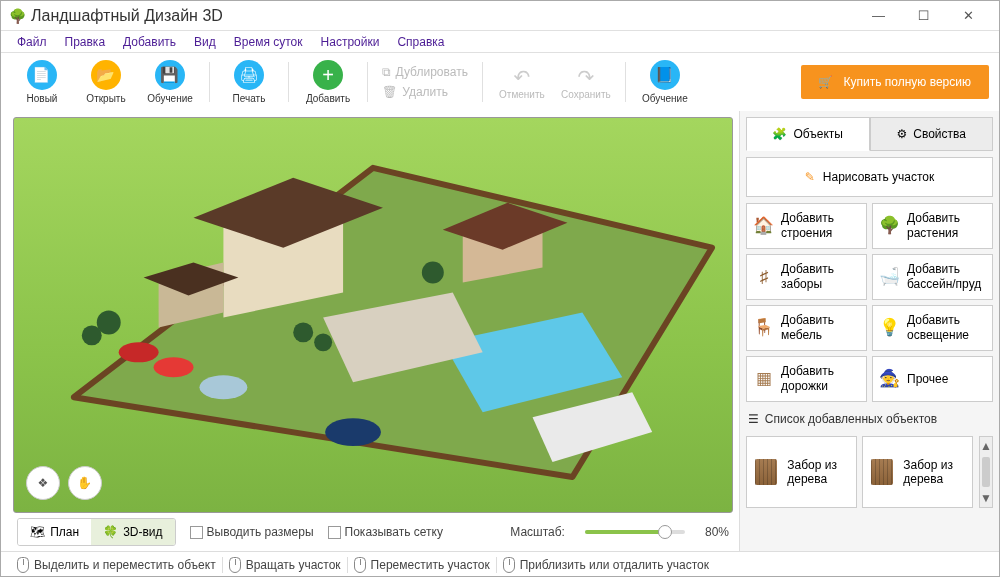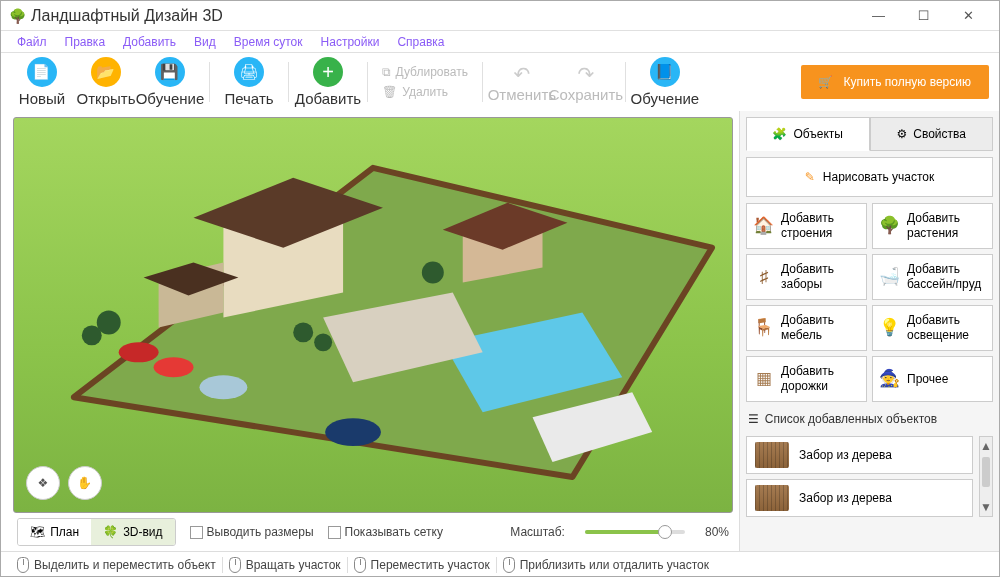--- a/index.html
+++ b/index.html
@@ -3,25 +3,25 @@
 <meta charset="utf-8">
 <style>
 *{box-sizing:border-box;margin:0;padding:0;font-family:"Segoe UI",Arial,sans-serif;font-size:12px;user-select:none}
 body{background:#fff;width:1000px;height:577px;overflow:hidden;position:relative;border:1px solid #aaa}
 .titlebar{height:30px;display:flex;align-items:center;padding:0 8px;background:#fff;border-bottom:1px solid #e0e0e0}
 .titlebar .icon{width:16px;height:16px;margin-right:6px;font-size:14px}
 .titlebar .title{flex:1;font-size:16px;color:#333}
 .winbtns{display:flex;gap:0}
 .winbtn{width:45px;height:28px;display:flex;align-items:center;justify-content:center;color:#555;font-size:13px}
 .menubar{height:22px;display:flex;align-items:center;padding:0 8px;gap:2px;border-bottom:1px solid #e0e0e0}
-.menuitem{padding:2px 8px;color:#8b5cf6}
+.menuitem{padding:2px 8px;color:#4c1d95}
 .toolbar{height:58px;display:flex;align-items:center;padding:0 10px;gap:2px}
 .tbtn{display:flex;flex-direction:column;align-items:center;justify-content:center;width:62px;height:56px;cursor:pointer}
 .tbtn .circ{width:30px;height:30px;border-radius:50%;display:flex;align-items:center;justify-content:center;color:#fff;font-size:15px;margin-bottom:3px}
-.tbtn .lbl{font-size:15px;color:#333}
+.tbtn .lbl{font-size:10px;color:#333}
 .tbtn.disabled .lbl{color:#bbb}
 .sep{width:1px;height:40px;background:#e0e0e0;margin:0 6px}
 .tbtn-sm{display:flex;align-items:center;gap:5px;padding:2px 6px;color:#bbb;font-size:11px}
 .tbcol{display:flex;flex-direction:column;gap:2px}
 .buybtn{margin-left:auto;background:#f7931e;color:#fff;padding:10px 18px;display:flex;align-items:center;gap:10px;font-size:13px;font-weight:500;border-radius:2px}
 .main{display:flex;height:440px}
 .viewport{flex:1;position:relative;padding:6px 6px 0 12px;display:flex;flex-direction:column}
 .scene{flex:1;background:linear-gradient(180deg,#a4d65e 0%,#8bc34a 60%,#7cb342 100%);border:1px solid #999;border-radius:3px;position:relative;overflow:hidden}
 .scene svg{position:absolute;inset:0}
 .scene-btns{position:absolute;bottom:12px;left:12px;display:flex;gap:8px}
@@ -39,21 +39,21 @@
 .sidepanel{width:260px;background:#f5f5f5;border-left:1px solid #ddd;padding:6px;display:flex;flex-direction:column;gap:6px}
 .tabs{display:flex;gap:0}
 .tab{flex:1;padding:9px 4px;text-align:center;border:1px solid #ccc;background:#ececec;display:flex;align-items:center;justify-content:center;gap:6px;font-size:12px}
 .tab.active{background:#fff;border-bottom-color:#fff}
 .drawbtn{padding:12px;border:1px solid #ccc;background:#fff;display:flex;align-items:center;justify-content:center;gap:8px;font-size:12px}
 .objgrid{display:grid;grid-template-columns:1fr 1fr;gap:5px}
 .objbtn{border:1px solid #ccc;background:#fff;padding:7px 6px;display:flex;align-items:center;gap:6px;font-size:10.5px;line-height:1.25;min-height:44px}
 .objbtn .oi{width:22px;height:22px;flex-shrink:0;display:flex;align-items:center;justify-content:center;font-size:17px}
 .listhdr{display:flex;align-items:center;gap:6px;font-size:11px;color:#333;padding:4px 2px}
 .objlist{display:flex;gap:6px}
-.objitems{flex:1;display:flex;flex-direction:column;gap:5px}
+.objitems{flex:1;display:flex;gap:5px}
 .objitem{border:1px solid #ccc;background:#fff;padding:5px 8px;display:flex;align-items:center;gap:10px;font-size:11px}
 .objitem .thumb{width:34px;height:26px;background:linear-gradient(#a67c52,#8b6239);border-radius:2px;position:relative}
 .objitem .thumb::before{content:"";position:absolute;inset:0;background:repeating-linear-gradient(90deg,rgba(0,0,0,.2) 0 1px,transparent 1px 4px)}
 .scrollbar{width:14px;background:#eee;border:1px solid #ccc;display:flex;flex-direction:column;align-items:center;font-size:9px;color:#666}
 .scrollbar .arr{padding:2px 0}
 .scrollbar .thumb{flex:0 0 30px;width:8px;background:#ccc;border-radius:2px;margin:2px 0}
 .statusbar{height:26px;border-top:1px solid #ddd;display:flex;align-items:center;padding:0 10px;gap:0;font-size:11px;color:#444}
 .stitem{display:flex;align-items:center;gap:5px;padding:0 6px}
 .stsep{width:1px;height:16px;background:#ddd}
 .mouseico{display:inline-block;width:12px;height:16px;border:1.5px solid #888;border-radius:6px 6px 8px 8px;position:relative}

